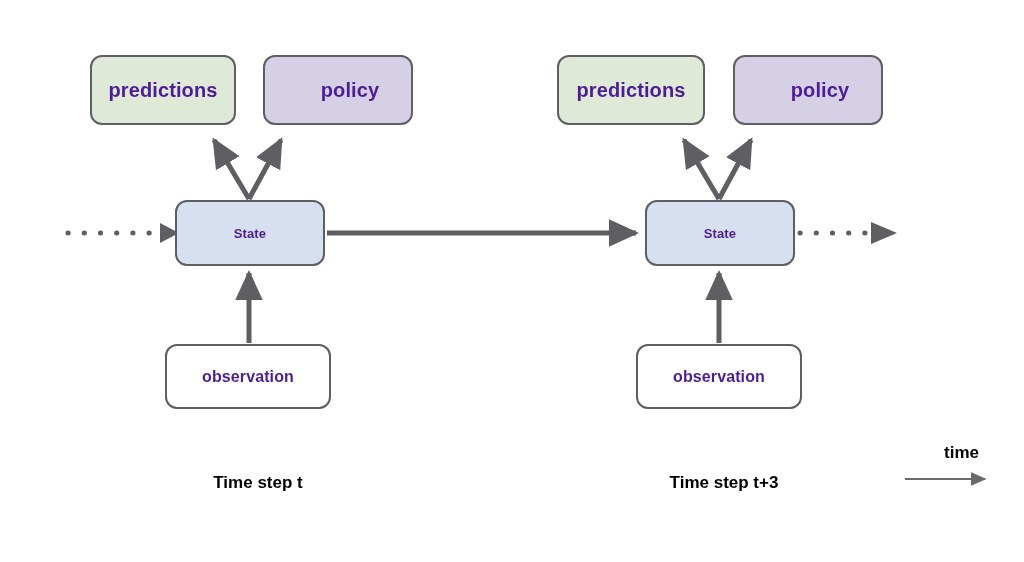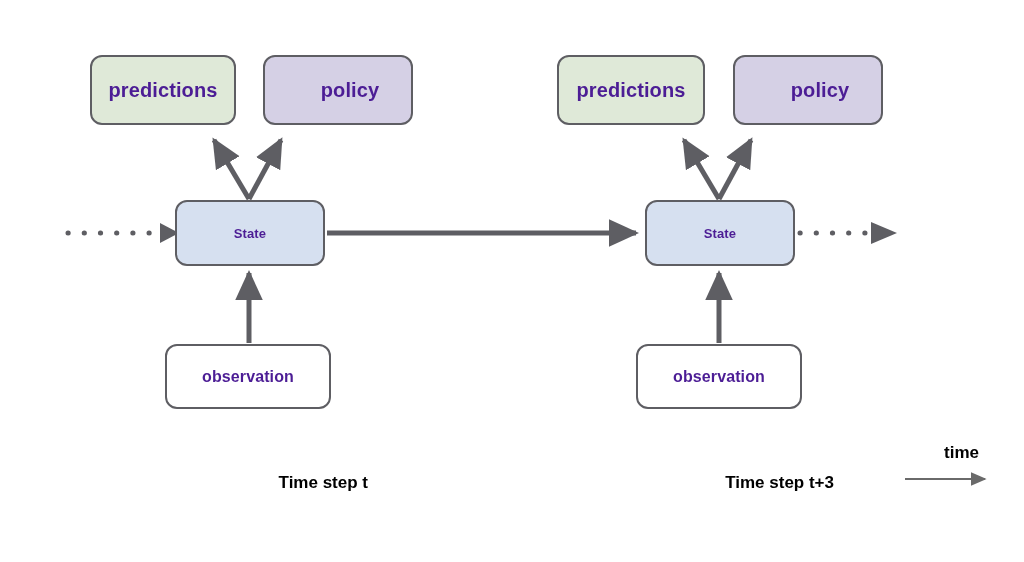--- a/index.html
+++ b/index.html
@@ -53,21 +53,21 @@
   }
   .node-observation {
     background: #ffffff;
     font-size: 16px;
   }
   .caption {
     position: absolute;
     font-size: 17px;
     font-weight: bold;
     color: #000000;
-    text-align: right;
+    text-align: center;
     z-index: 3;
     white-space: nowrap;
   }
   .time-label {
     position: absolute;
     font-size: 17px;
     font-weight: bold;
     color: #000000;
     z-index: 3;
     white-space: nowrap;

